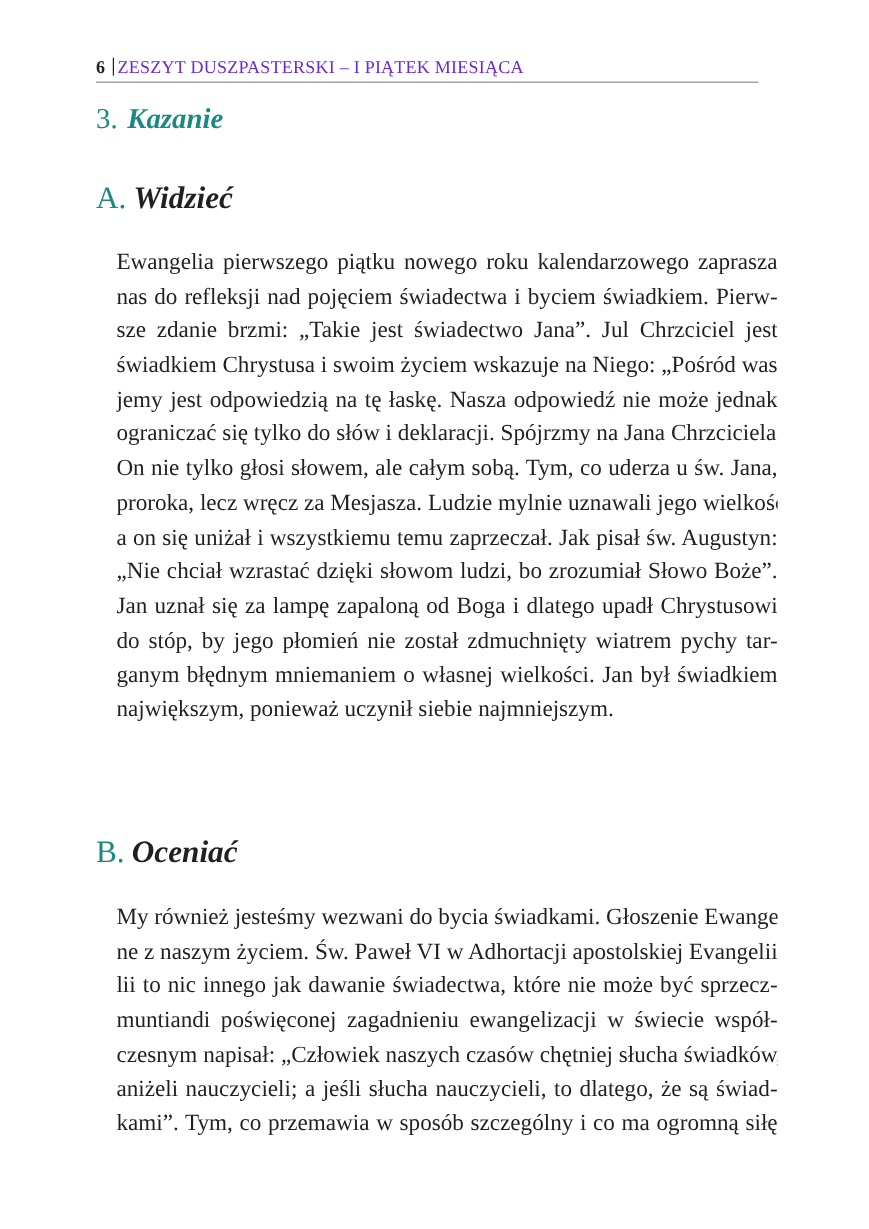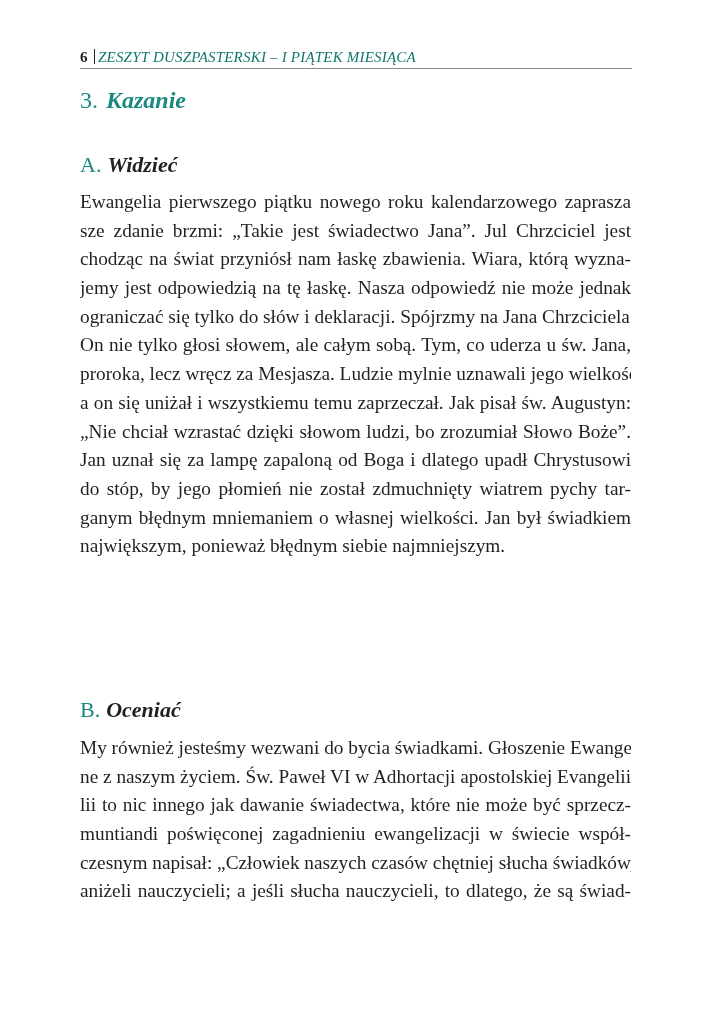--- a/index.html
+++ b/index.html
@@ -33,51 +33,50 @@
     }
     .header-sep {
       display: inline-block;
       width: 1.5px;
       height: 15px;
       background: #231f20;
       vertical-align: -2px;
       margin-right: 3px;
     }
     .header-title {
-      font-style: italic;
-      color: #0f766e;
+      color: #6d28d9;
       letter-spacing: 0.2px;
     }
     .section-title {
       position: absolute;
       left: 80px;
       top: 86px;
       font-size: 24px;
       line-height: 28px;
       color: #1a8a80;
       white-space: nowrap;
     }
     .section-title .num { margin-right: 8px; }
     .section-title .name { font-style: italic; font-weight: bold; }
     .subheading {
       position: absolute;
       left: 80px;
-      font-size: 22px;
+      font-size: 26px;
       line-height: 26px;
       white-space: nowrap;
     }
     .subheading .letter { color: #1a8a80; margin-right: 6px; }
     .subheading .name { font-style: italic; font-weight: bold; color: #231f20; }
     .sub-a { top: 152px; }
     .sub-b { top: 697px; }
     .paragraph {
       position: absolute;
       left: 80px;
       width: 551px;
-      margin: 0;
+      margin: 17px;
     }
     .line {
       display: block;
       height: 28.7px;
       line-height: 28.7px;
       font-size: 19.3px;
       text-align: justify;
       text-align-last: justify;
       white-space: nowrap;
       overflow: hidden;
@@ -98,38 +97,40 @@
 <div class="section-title">
   <span class="num">3.</span><span class="name">Kazanie</span>
 </div>
 
 <div class="subheading sub-a">
   <span class="letter">A.</span><span class="name">Widzieć</span>
 </div>
 
 <div class="paragraph para-a">
     <span class="line">Ewangelia pierwszego piątku nowego roku kalendarzowego zaprasza</span>
+    <span class="line">nas do refleksji nad pojęciem świadectwa i byciem świadkiem. Pierw-</span>
     <span class="line">sze zdanie brzmi: „Takie jest świadectwo Jana”. Jul Chrzciciel jest</span>
-    <span class="line">chodząc na świat przyniósł nam łaskę zbawienia. Wiara, którą wyzna-</span>
+    <span class="line">świadkiem Chrystusa i swoim życiem wskazuje na Niego: „Pośród was</span>
     <span class="line">jemy jest odpowiedzią na tę łaskę. Nasza odpowiedź nie może jednak</span>
     <span class="line">ograniczać się tylko do słów i deklaracji. Spójrzmy na Jana Chrzciciela.</span>
     <span class="line">On nie tylko głosi słowem, ale całym sobą. Tym, co uderza u św. Jana,</span>
     <span class="line">proroka, lecz wręcz za Mesjasza. Ludzie mylnie uznawali jego wielkość,</span>
     <span class="line">a on się uniżał i wszystkiemu temu zaprzeczał. Jak pisał św. Augustyn:</span>
     <span class="line">„Nie chciał wzrastać dzięki słowom ludzi, bo zrozumiał Słowo Boże”.</span>
     <span class="line">Jan uznał się za lampę zapaloną od Boga i dlatego upadł Chrystusowi</span>
     <span class="line">do stóp, by jego płomień nie został zdmuchnięty wiatrem pychy tar-</span>
     <span class="line">ganym błędnym mniemaniem o własnej wielkości. Jan był świadkiem</span>
-    <span class="line last">największym, ponieważ błędnym siebie najmniejszym.</span>
+    <span class="line last">największym, ponieważ uczynił siebie najmniejszym.</span>
   </div>
 
 <div class="subheading sub-b">
   <span class="letter">B.</span><span class="name">Oceniać</span>
 </div>
 
 <div class="paragraph para-b">
     <span class="line">My również jesteśmy wezwani do bycia świadkami. Głoszenie Ewange-</span>
     <span class="line">ne z naszym życiem. Św. Paweł VI w Adhortacji apostolskiej Evangelii</span>
     <span class="line">lii to nic innego jak dawanie świadectwa, które nie może być sprzecz-</span>
     <span class="line">muntiandi poświęconej zagadnieniu ewangelizacji w świecie współ-</span>
     <span class="line">czesnym napisał: „Człowiek naszych czasów chętniej słucha świadków,</span>
     <span class="line">aniżeli nauczycieli; a jeśli słucha nauczycieli, to dlatego, że są świad-</span>
+    <span class="line">kami”. Tym, co przemawia w sposób szczególny i co ma ogromną siłę</span>
   </div>
 
 </body></html>

